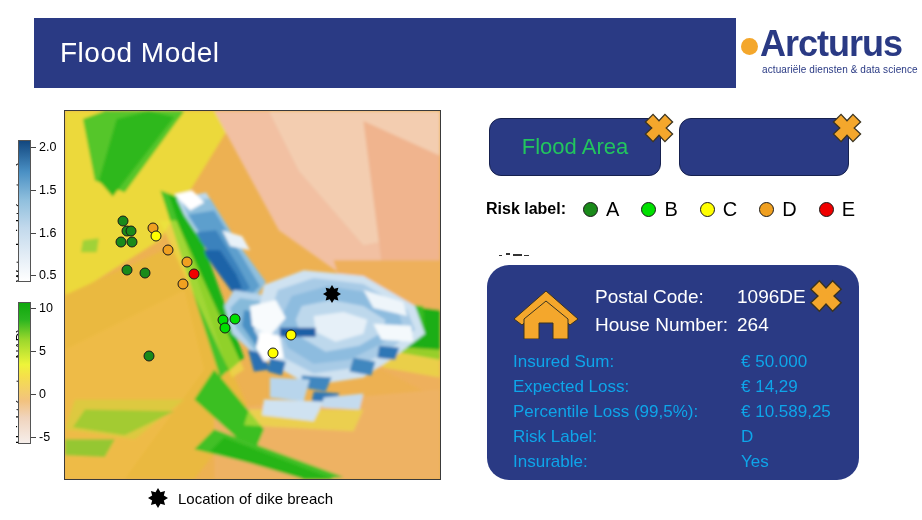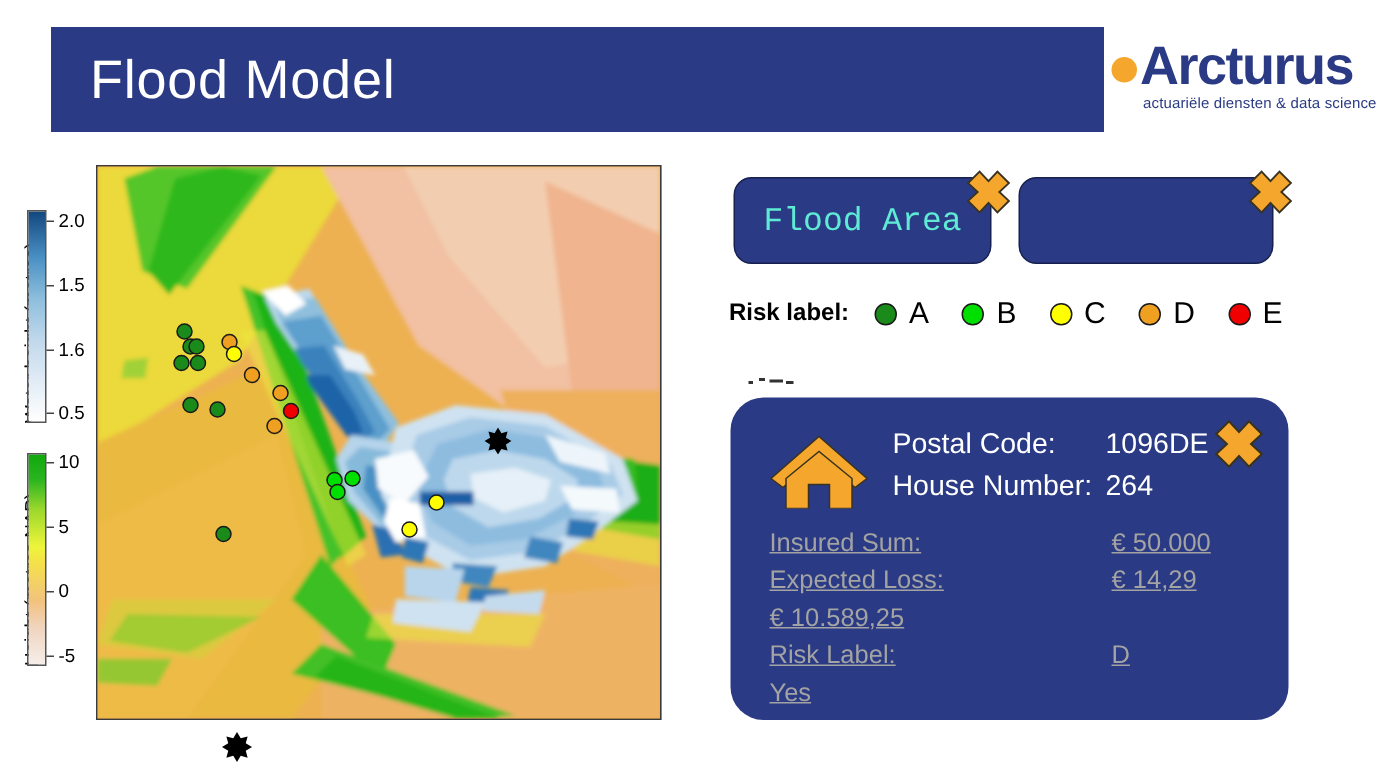--- a/index.html
+++ b/index.html
@@ -8,21 +8,21 @@
     background:#ffffff;
     font-family:"Liberation Sans", sans-serif;
   }
   
   #header-bar{
     position:absolute;left:34px;top:18px;width:702px;height:70px;
     background:#2a3a84;
   }
   #page-title{
     position:absolute;left:60px;top:27px;
-    font-size:36px;color:#ffffff;font-weight:400;letter-spacing:.5px;
+    font-size:28px;color:#ffffff;font-weight:400;letter-spacing:.5px;
     line-height:52px;white-space:nowrap;
   }
   
   #logo{
     position:absolute;left:738px;top:22px;width:176px;height:58px;
   }
   #logo-dot{
     position:absolute;left:3px;top:16px;width:17px;height:17px;
     border-radius:50%;background:#f4a72c;
   }
@@ -76,21 +76,21 @@
   #map-caption{
     position:absolute;left:148px;top:484px;height:28px;
     display:flex;align-items:center;gap:10px;
   }
   #map-caption-label{font-size:15px;color:#000;}
   
   .action-btn{
     position:absolute;height:56px;border-radius:12px;background:#2a3a84;
     border:1px solid #16214f;
     display:flex;align-items:center;justify-content:center;
-    color:#5eead4;font-size:22px;font-family:Liberation Mono, monospace;
+    color:#22c55e;font-size:22px;
   }
   #btn-flood-area{left:489px;top:118px;width:170px;}
   #btn-heightmap{left:679px;top:118px;width:168px;}
   .btn-x{position:absolute;right:-16px;top:-8px;width:34px;height:34px;}
   
   #risk-legend{
     position:absolute;left:486px;top:196px;height:26px;
     display:flex;align-items:center;
   }
   #risk-legend-label{font-size:16px;font-weight:bold;color:#000;margin-right:17px;}
@@ -110,21 +110,21 @@
     overflow:hidden;
   }
   #panel-x{position:absolute;right:14px;top:12px;width:38px;height:38px;}
   #house-icon{position:absolute;left:25px;top:22px;width:68px;height:52px;}
   #panel-head{
     position:absolute;left:108px;top:18px;color:#ffffff;font-size:19px;
   }
   #panel-head .row{display:flex;height:28px;align-items:center;}
   #panel-head .k{width:142px;}
   #panel-rows{
-    position:absolute;left:26px;top:84px;color:#a3a3a3;font-size:17px;text-decoration:underline;
+    position:absolute;left:26px;top:84px;color:#0ea5e9;font-size:17px;
   }
   #panel-rows .row{display:flex;height:25px;align-items:center;}
   #panel-rows .k{width:228px;}
 </style>
 </head>
 <body>
 
 <div id="header-bar"></div>
 <div id="page-title">Flood Model</div>
 
@@ -266,20 +266,21 @@
     </svg>
   </div>
 </div>
 
 <div id="map-caption">
   <span>
     <svg viewBox="0 0 24 24" width="20" height="20" style="display:block">
       <polygon fill="#000000" points="12,0 15,5 20.5,3.5 19,9 24,12 19,15 20.5,20.5 15,19 12,24 9,19 3.5,20.5 5,15 0,12 5,9 3.5,3.5 9,5"></polygon>
     </svg>
   </span>
+  <span id="map-caption-label">Location of dike breach</span>
 </div>
 
 <div class="action-btn" id="btn-flood-area">
   <span>Flood Area</span>
   <span class="btn-x">
     <svg viewBox="0 0 40 40" width="34" height="34">
       <polygon fill="#f4a72c" stroke="#3a3320" stroke-width="1.5" points="13,4 20,11.5 27,4 36,13 28.5,20 36,27 27,36 20,28.5 13,36 4,27 11.5,20 4,13"></polygon>
     </svg>
   </span>
 </div>
@@ -352,23 +353,25 @@
   <div id="panel-rows">
     <div class="row">
       <span class="k">Insured Sum:</span>
       <span class="v">€ 50.000</span>
     </div>
     <div class="row">
       <span class="k">Expected Loss:</span>
       <span class="v">€ 14,29</span>
     </div>
     <div class="row">
+      <span class="k">Percentile Loss (99,5%):</span>
       <span class="v">€ 10.589,25</span>
     </div>
     <div class="row">
       <span class="k">Risk Label:</span>
       <span class="v">D</span>
     </div>
     <div class="row">
+      <span class="k">Insurable:</span>
       <span class="v">Yes</span>
     </div>
   </div>
 </div>
 
 </body></html>

